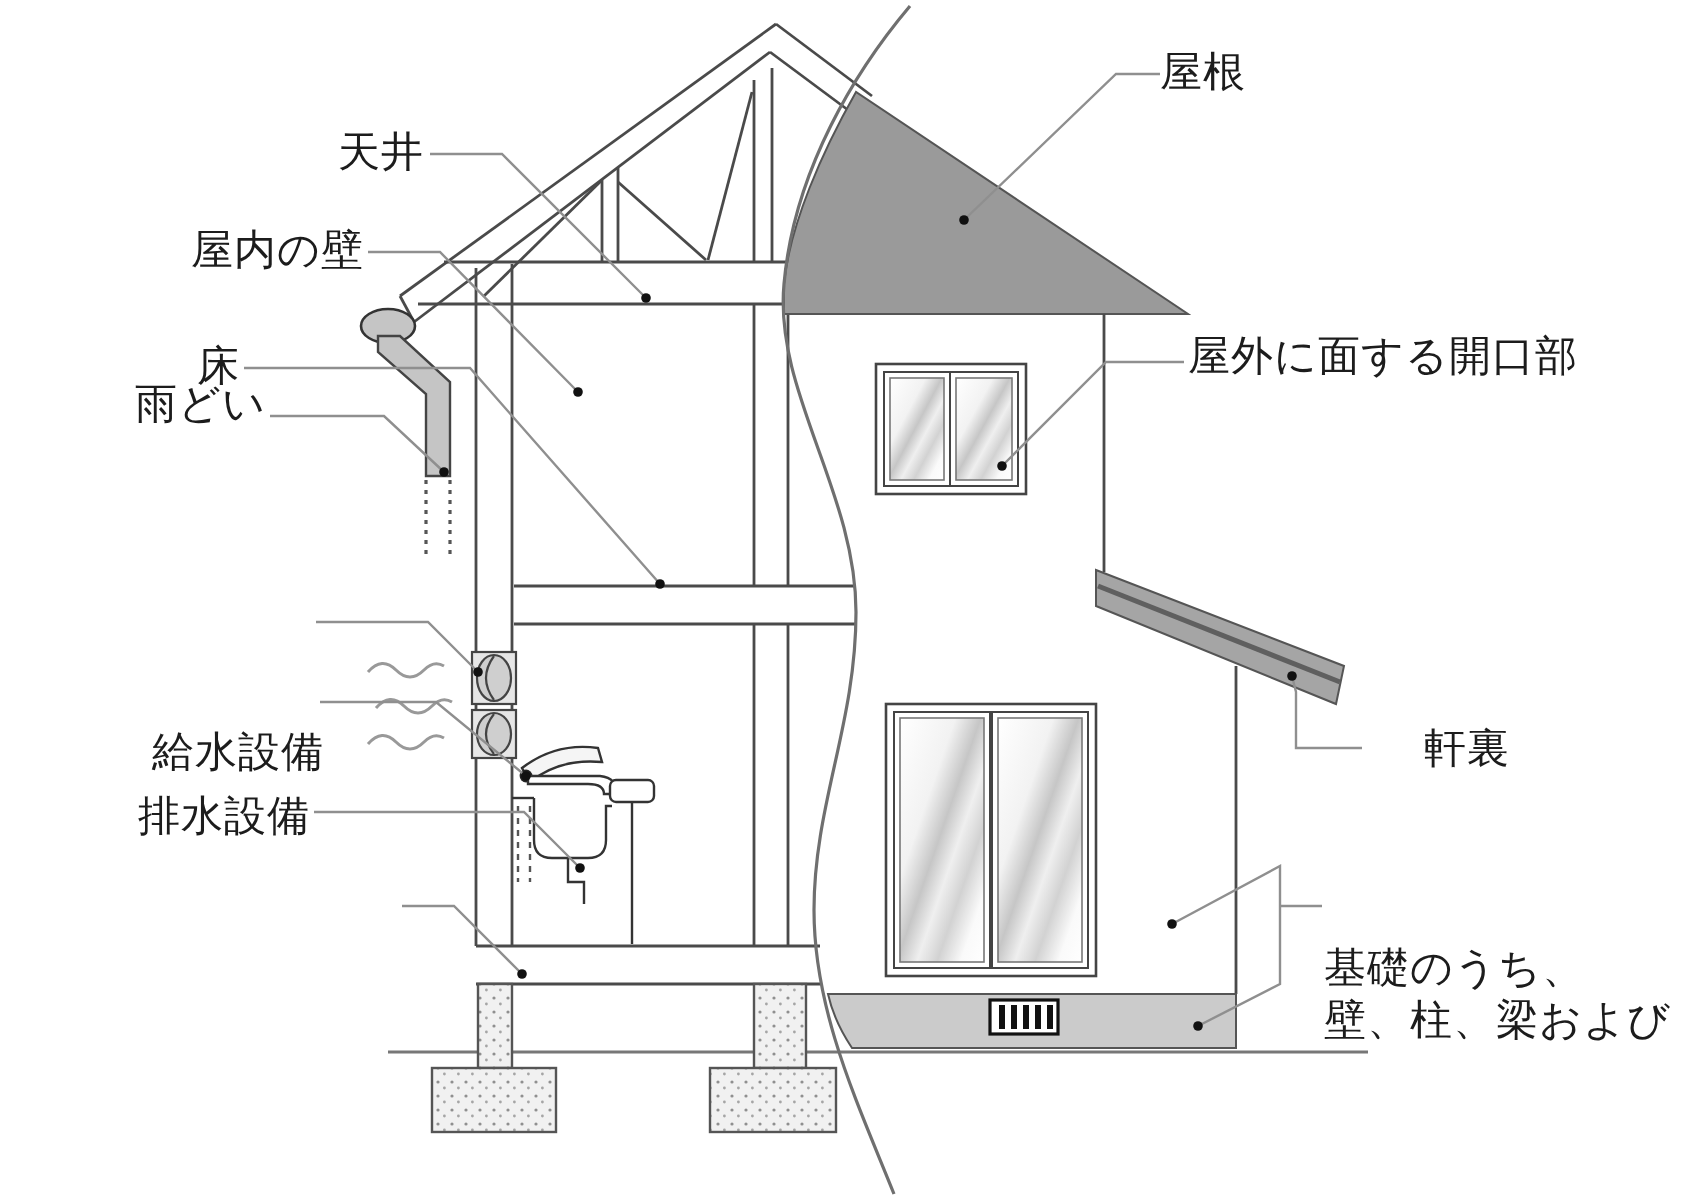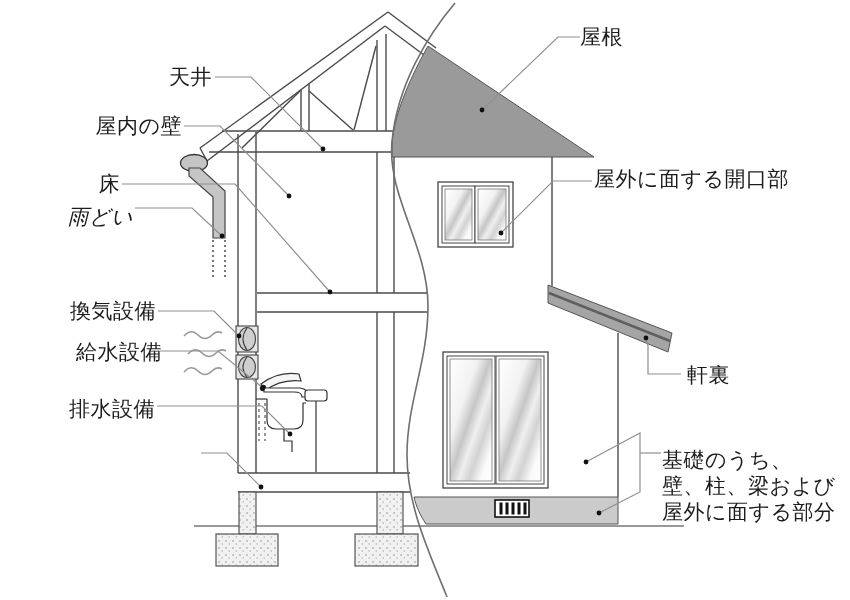--- a/index.html
+++ b/index.html
@@ -13,21 +13,21 @@
     position:relative; width:850px; height:600px; overflow:hidden;
     background:var(--background);
     font-family:"Liberation Sans","DejaVu Sans",sans-serif;
   }
   .stage svg{position:absolute;left:0;top:0;}
   .lbl{
     position:absolute; color:var(--text); font-size:21px; line-height:25px;
     white-space:nowrap; letter-spacing:0.5px;
   }
   .lbl.r{}
-  .lbl.multi{line-height:26px;}
+  .lbl.multi{line-height:26px;margin-top:25px;}
 </style>
 </head>
 <body>
 
 <div class="stage">
 
 <svg width="850" height="600" viewBox="0 0 850 600">
   <defs>
     <linearGradient id="glass" x1="0" y1="0" x2="1" y2="1">
       <stop offset="0" stop-color="#ffffff"></stop>
@@ -202,27 +202,25 @@
     <circle cx="261" cy="487" r="2.4"></circle>
         <circle cx="586" cy="462" r="2.4"></circle>
     <circle cx="599" cy="513" r="2.4"></circle>
   </g>
 </svg>
 
 <div class="lbl" style="left:580px;top:24px;">屋根</div>
 <div class="lbl r" style="right:638px;top:64px;">天井</div>
 <div class="lbl r" style="right:668px;top:113px;">屋内の壁</div>
 <div class="lbl r" style="right:730px;top:171px;">床</div>
-<div class="lbl r" style="right:717px;top:204px;font-style:italic;">雨どい</div>
+<div class="lbl r" style="right:717px;top:190px;">雨どい</div>
 <div class="lbl" style="left:594px;top:166px;">屋外に面する開口部</div>
-<div class="lbl r" style="right:694px;top:298px;">換気設備</div>
 <div class="lbl r multi" style="right:688px;top:339px;">
   <div>給水設備</div>
 </div>
 <div class="lbl r" style="right:695px;top:396px;">排水設備</div>
-<div class="lbl" style="left:687px;top:362px;">軒裏</div>
+<div class="lbl" style="left:712px;top:362px;">軒裏</div>
 <div class="lbl multi" style="left:662px;top:447px;">
   <div>基礎のうち、</div>
   <div>壁、柱、梁および</div>
-  <div>屋外に面する部分</div>
 </div>
 
 </div>
 
 </body></html>

